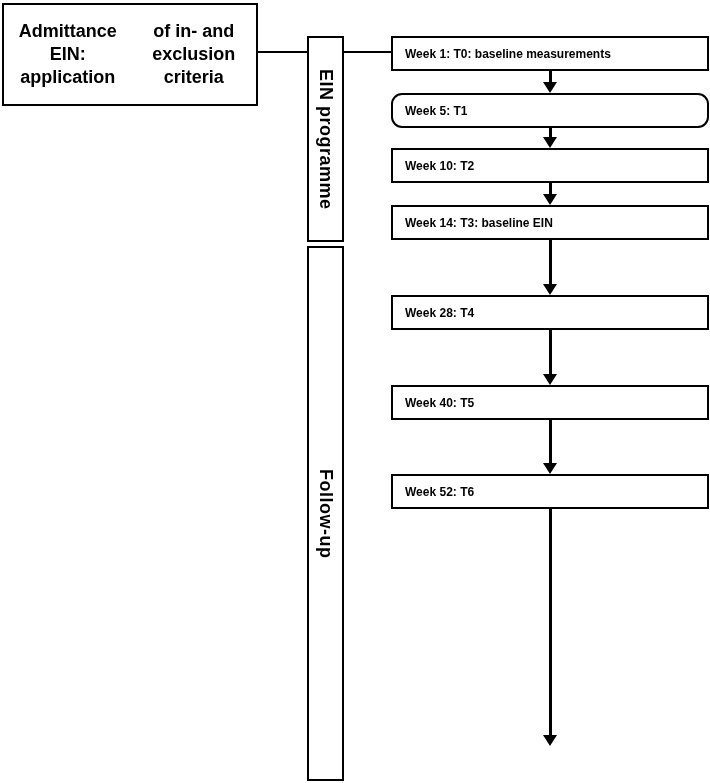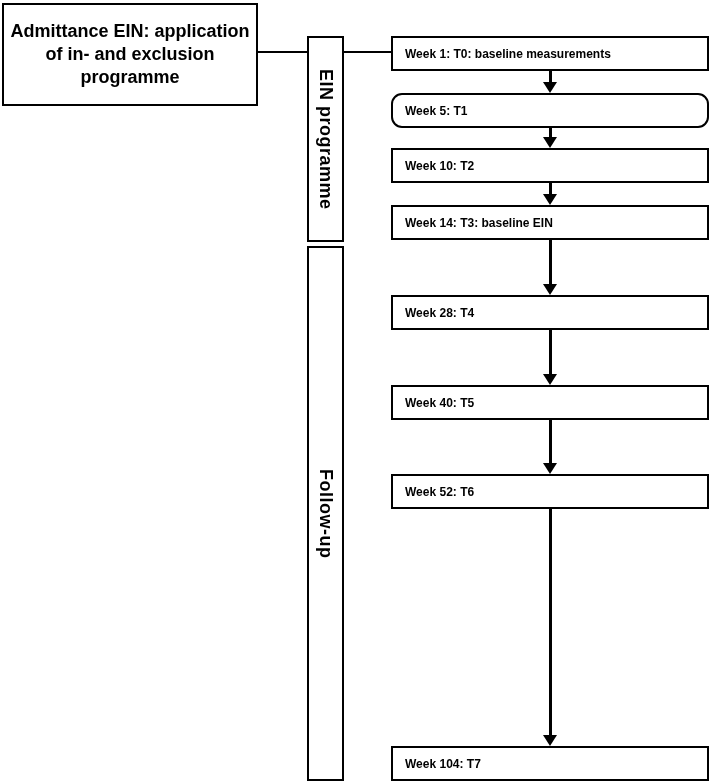--- a/index.html
+++ b/index.html
@@ -22,21 +22,21 @@
     box-sizing: border-box;
     border: 2px solid #000000;
     background: #ffffff;
   }
   .admittance {
     left: 2px;
     top: 3px;
     width: 256px;
     height: 103px;
     display: flex;
-    flex-direction: column;
+    flex-direction: row;
     justify-content: center;
     align-items: center;
     text-align: center;
     font-size: 18px;
     line-height: 23px;
   }
   .connector {
     position: absolute;
     top: 51px;
     left: 257px;
@@ -97,21 +97,21 @@
 </style>
 </head>
 <body>
 
 <div class="canvas">
 
   <div class="connector"></div>
 
   <div class="box admittance">
     <div>Admittance EIN: application</div>
-    <div>of in- and exclusion programme</div>
+    <div>of in- and exclusion criteria</div>
   </div>
 
   <div class="phase-bar ein">
     <span class="phase-label">EIN programme</span>
   </div>
   <div class="phase-bar followup">
     <span class="phase-label">Follow-up</span>
   </div>
 
   <div class="box week-box" style="top:36px;">
@@ -127,23 +127,20 @@
     <span>Week 14: T3: baseline EIN</span>
   </div>
   <div class="box week-box" style="top:295px;">
     <span>Week 28: T4</span>
   </div>
   <div class="box week-box" style="top:385px;align-items:center;">
     <span>Week 40: T5</span>
   </div>
   <div class="box week-box" style="top:474px;">
     <span>Week 52: T6</span>
-  </div>
-  <div class="box week-box" style="top:746px;">
-    <span>Week 104: T7</span>
   </div>
 
   <div class="arrow" style="top:71px;height:22px;">
     <div class="arrow-stem"></div>
     <div class="arrow-head"></div>
   </div>
   <div class="arrow" style="top:128px;height:20px;">
     <div class="arrow-stem"></div>
     <div class="arrow-head"></div>
   </div>

